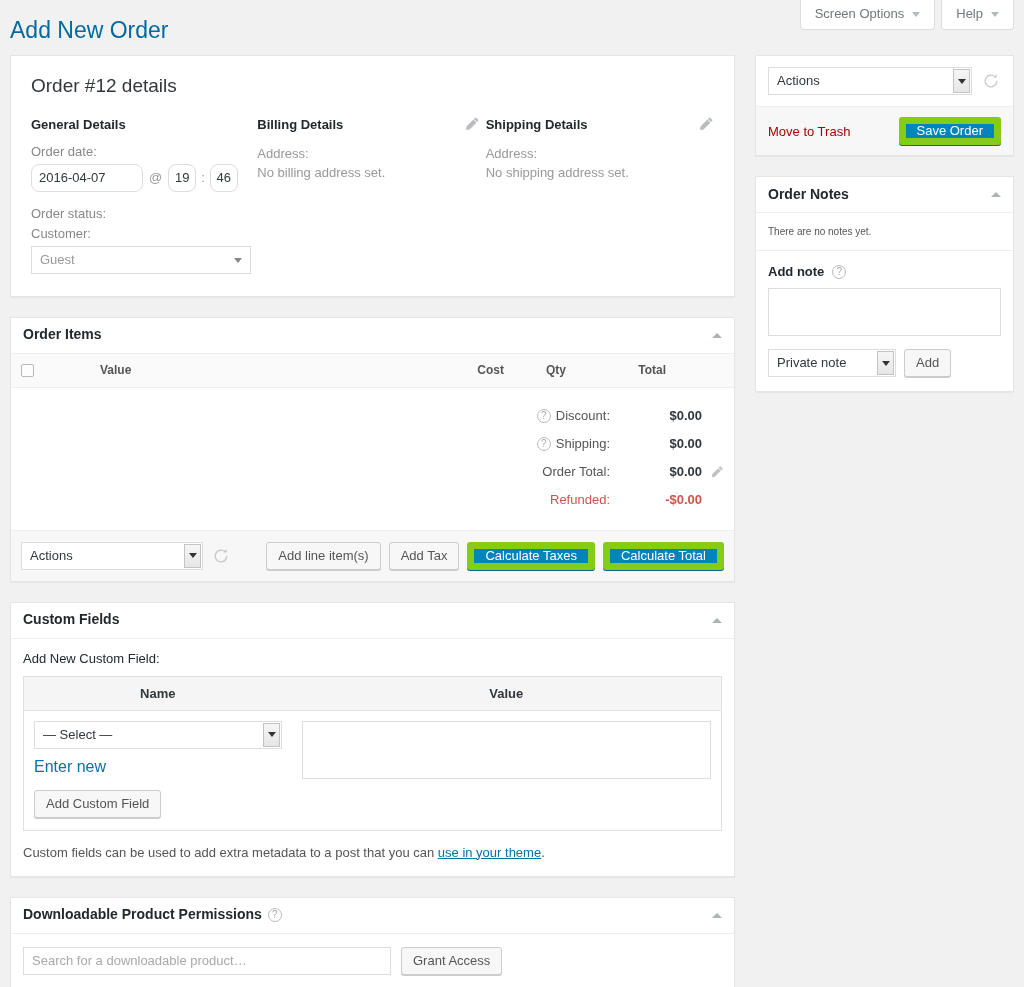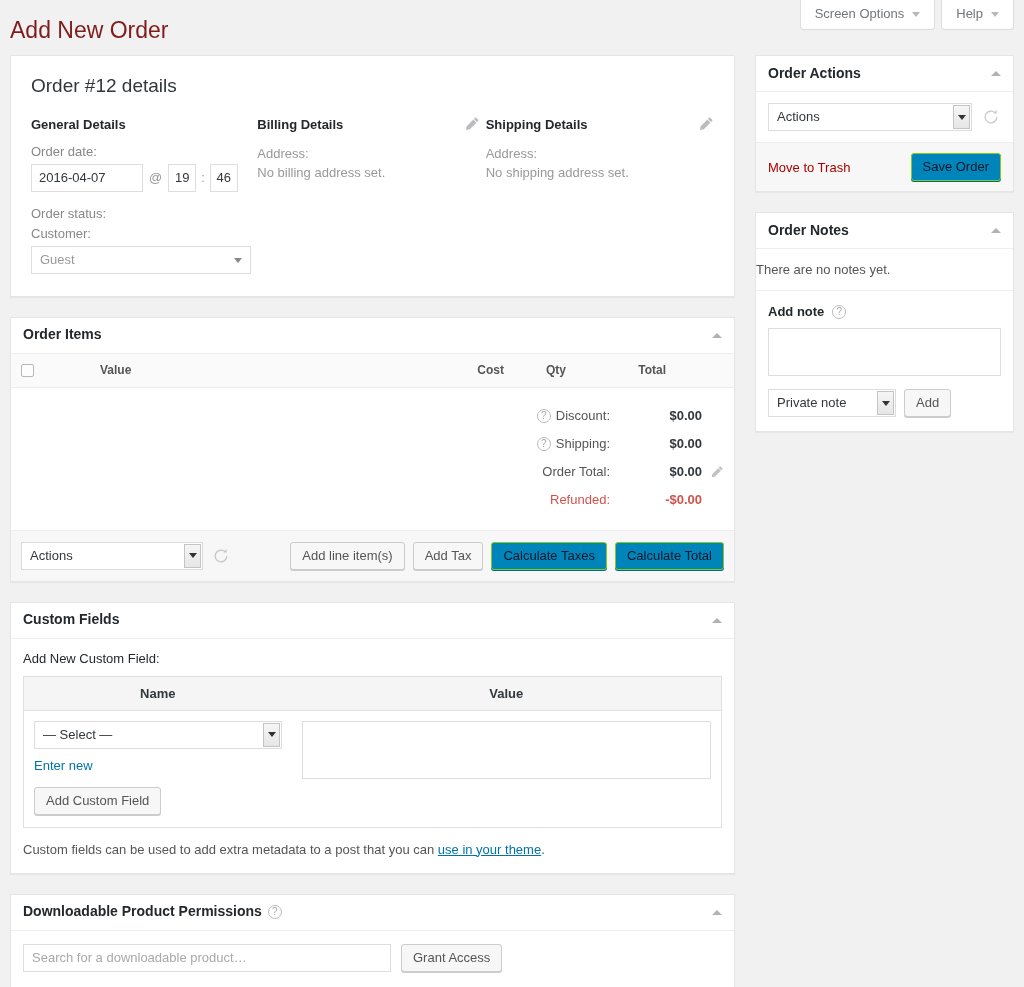--- a/index.html
+++ b/index.html
@@ -41,21 +41,21 @@
     border-top: 5px solid #b4b9be;
     display: inline-block;
   }
 
   
   .page-title {
     position: absolute;
     left: 10px; top: 16px;
     font-size: 23px;
     font-weight: 400;
-    color: #7f1d1d;
+    color: #0369a1;
     line-height: 29px;
     padding: 0;
     margin: 0;
   }
 
   
   .wrap { position: absolute; top: 55px; left: 0; right: 0; }
   .col-main {
     position: absolute; left: 10px; top: 0; width: 725px;
   }
@@ -143,21 +143,21 @@
 
   .date-row { display: flex; align-items: center; margin-bottom: 14px; }
   .inp {
     border: 1px solid #ddd;
     background: #fff;
     color: #32373c;
     font-family: "Liberation Sans", sans-serif;
     font-size: 13px;
     padding: 4px 7px;
     height: 28px;
-    border-radius: 0;
+    border-radius: 8px;
     outline: none;
   }
   .inp.date { width: 112px; }
   .inp.hh, .inp.mm { width: 28px; text-align: center; padding: 4px 2px; }
   .at-sym { color: #999; margin: 0 6px; font-size: 13px; }
   .colon  { color: #999; margin: 0 5px; font-size: 13px; }
 
   .sel-wrap { position: relative; width: 220px; margin-bottom: 14px; }
   .sel-wrap.last { margin-bottom: 0; }
   .sel-box {
@@ -292,22 +292,22 @@
     line-height: 26px;
   }
   .btn-secondary {
     background: #f7f7f7;
     border: 1px solid #ccc;
     color: #555;
     box-shadow: 0 1px 0 #ccc;
   }
   .btn-primary {
     background: #0085ba;
-    border: 1px solid #84cc16;
-    color: #0f172a;
+    border: 7px solid #84cc16;
+    color: #ffffff;
     box-shadow: 0 1px 0 #006799;
   }
 
   
   .cf-body { padding: 12px 12px 0 12px; }
   .cf-title {
     font-size: 13px;
     font-weight: normal;
     color: #23282d;
     margin: 0 0 10px 0;
@@ -331,21 +331,21 @@
   .cf-table td {
     padding: 10px 10px 12px 10px;
     vertical-align: top;
     background: #fff;
   }
   .cf-table td.namecell { border-right: none; }
   .enter-new {
     display: inline-block;
     margin-top: 7px;
     color: #0073aa;
-    font-size: 13px;
+    font-size: 16px;
     text-decoration: none;
     cursor: pointer;
   }
   .cf-textarea {
     width: 100%;
     height: 58px;
     border: 1px solid #ddd;
     background: #fff;
     resize: none;
     outline: none;
@@ -383,23 +383,23 @@
     background: #f7f7f7;
     padding: 10px 12px;
   }
   .trash-link {
     color: #a00;
     font-size: 13px;
     text-decoration: none;
     cursor: pointer;
   }
   .notes-empty {
-    padding: 13px 0;
+    padding: 13px 12px;
     color: #555;
-    font-size: 13px;
+    font-size: 10px;
     border-bottom: 1px solid #eee;
   }
   .add-note-label {
     font-size: 13px;
     font-weight: bold;
     color: #23282d;
     display: flex; align-items: flex-end; gap: 8px;
     padding: 13px 12px 9px 12px;
   }
   .note-area-wrap { padding: 0 12px 10px 12px; }
@@ -608,24 +608,20 @@
         <input class="dl-search" type="text" placeholder="Search for a downloadable product…" style="">
         <span class="btn btn-secondary">Grant Access</span>
       </div>
     </div>
 
   </div>
 
   <div class="col-side">
 
     <div class="postbox">
-      <div class="postbox-header">
-        <h2>Order Actions</h2>
-        <span class="toggle-arrow"></span>
-      </div>
       <div class="side-body">
         <div class="side-row-actions">
           <div class="classic-sel" style="width:204px;">
             <span class="txt">Actions</span>
             <span class="btn-arrow">
                 <i></i>
               </span>
           </div>
           <svg class="refresh-icon" viewBox="0 0 24 24">
             <path fill="none" stroke="#999" stroke-width="1.6" d="M19 12a7 7 0 1 1-2.1-5"></path>

